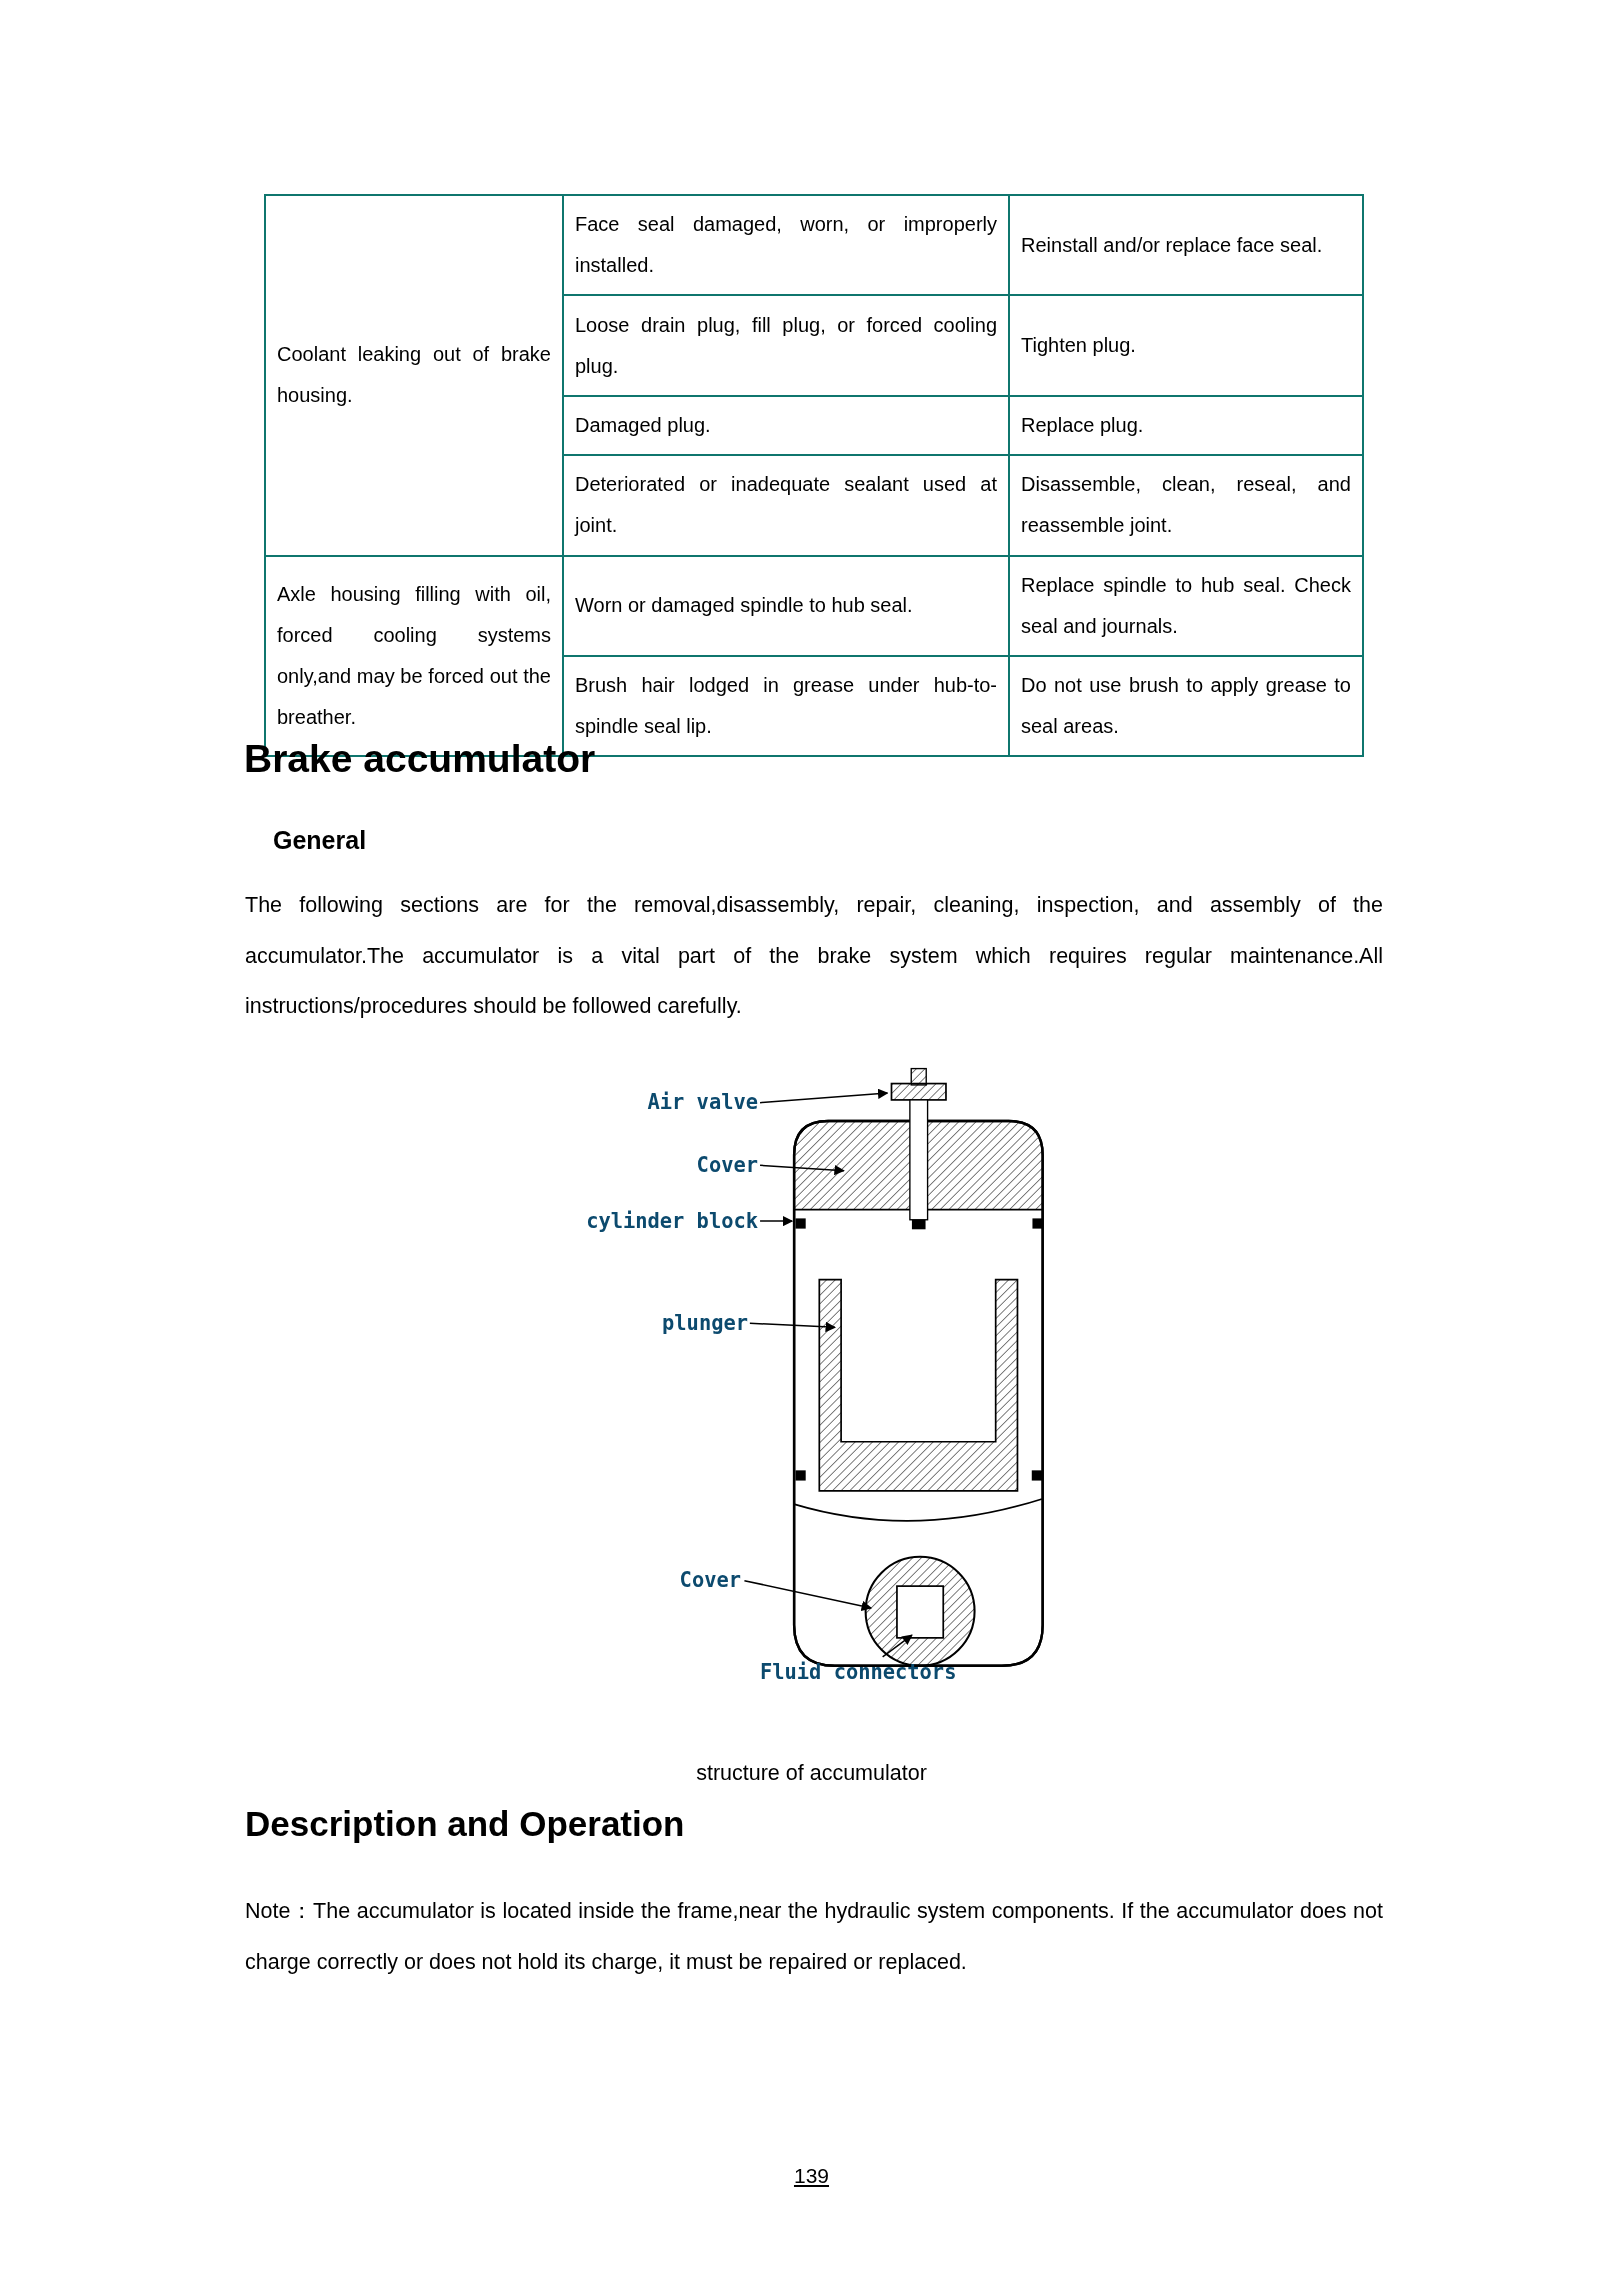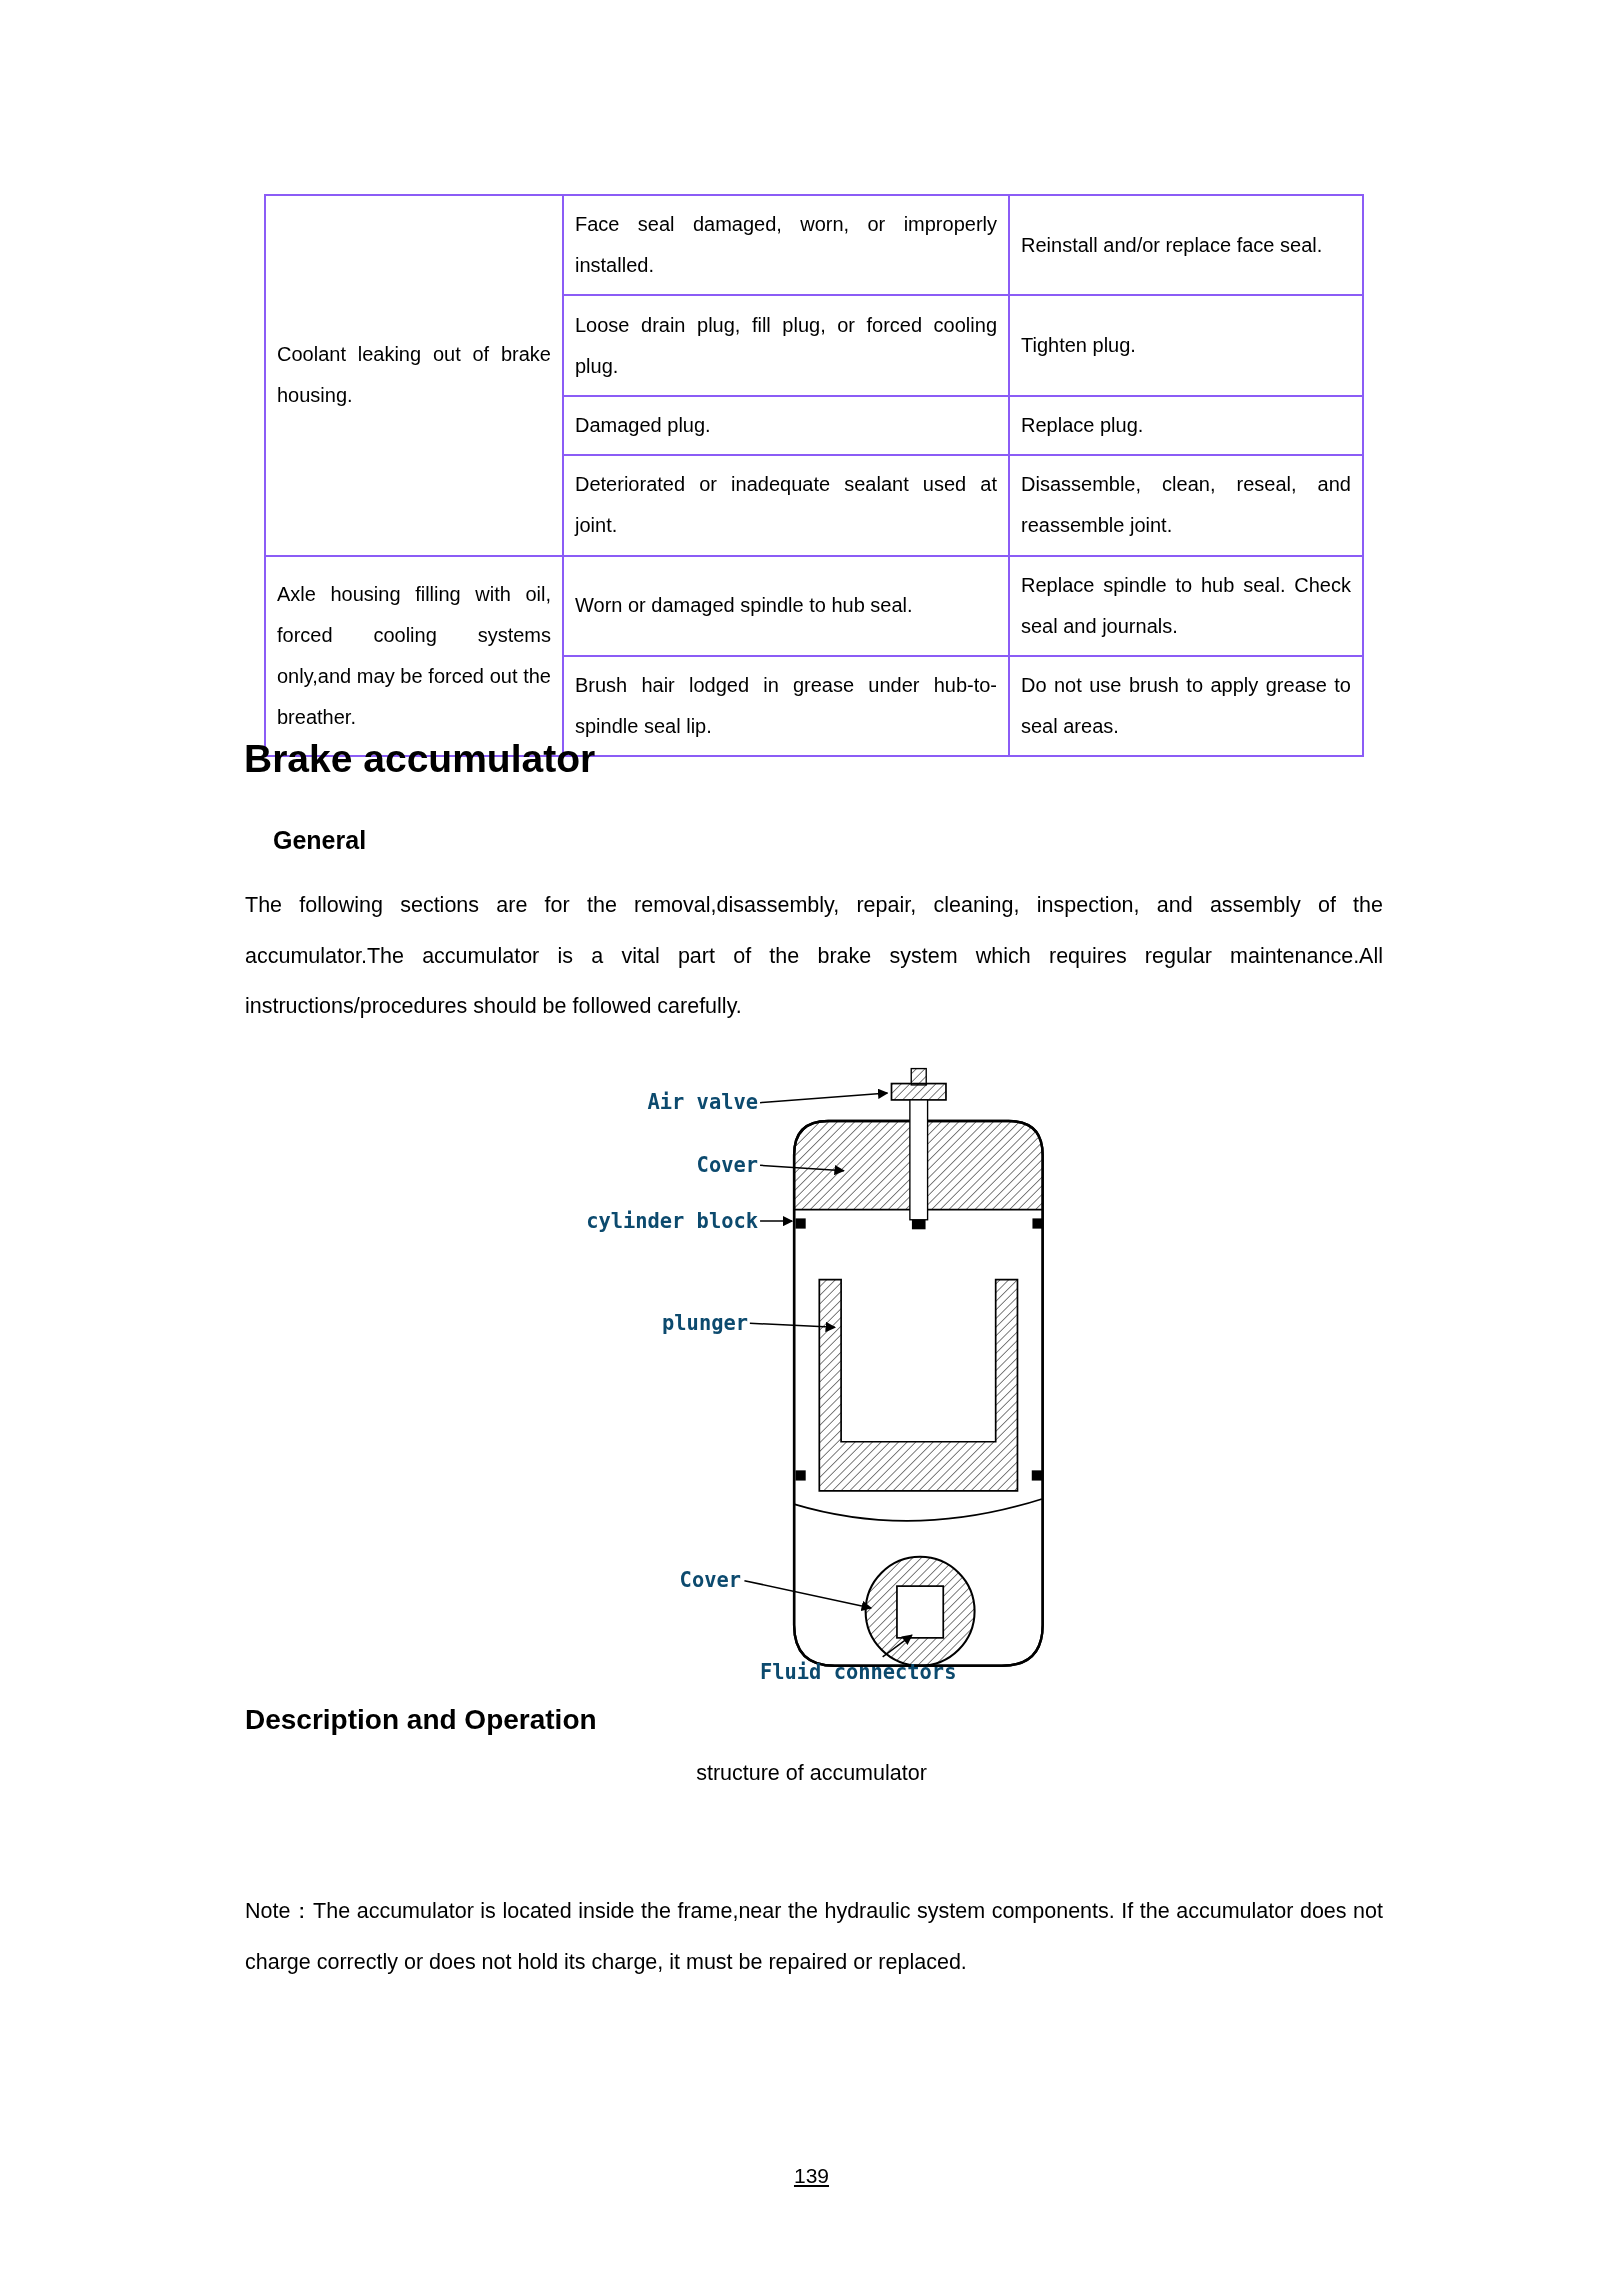--- a/index.html
+++ b/index.html
@@ -15,36 +15,36 @@
 
   
   .tbl-wrap { position: absolute; left: 264px; top: 194px; width: 1099px; }
   table.trouble {
     border-collapse: collapse;
     width: 100%;
     font-size: 20px;
     table-layout: fixed;
   }
   table.trouble td {
-    border: 2px solid #8b5cf6;
+    border: 2px solid #0f766e;
     padding: 8.2px 11px;
     line-height: 2.05;
     vertical-align: middle;
     text-align: justify;
   }
   td.single { text-align: left; }
 
   
   .h1 {
     position: absolute; left: 244px; top: 737px;
     font-size: 39px; font-weight: bold; letter-spacing: 0px;
   }
   .h2 { position: absolute; font-size: 25px; font-weight: bold; }
   .h2-general { left: 245px; top: 826px; margin-left: 28px; }
-  .h2-desc { left: 245px; top: 1704px; font-size: 28px; }
+  .h2-desc { left: 245px; top: 1804px; font-size: 35px; }
   .para {
     position: absolute; left: 245px; width: 1138px;
     font-size: 21.5px; line-height: 2.35; text-align: justify;
   }
   .para-general { top: 880px; }
   .para-note { top: 1886px; }
   .bold { font-weight: normal; }
 
   
   .diagram-svg { position: absolute; left: 566px; top: 1063px; }

